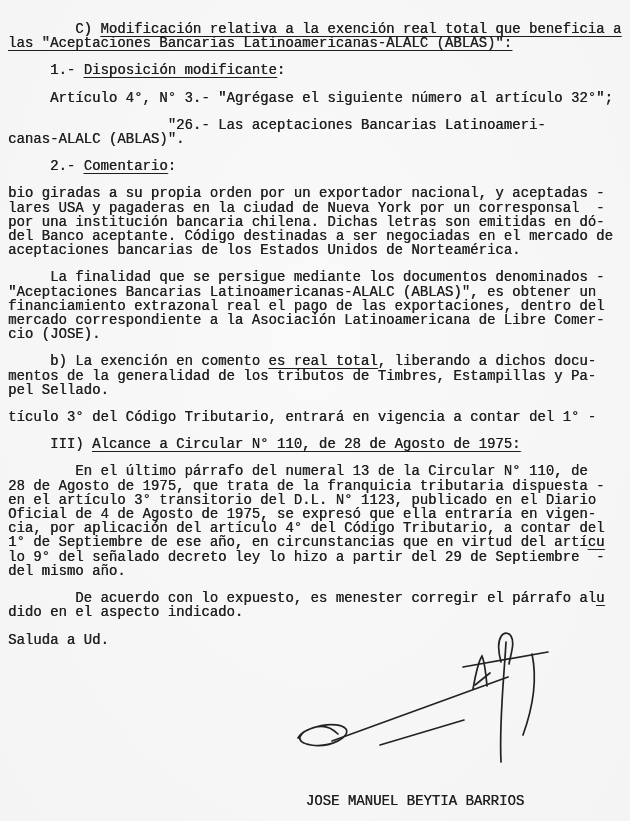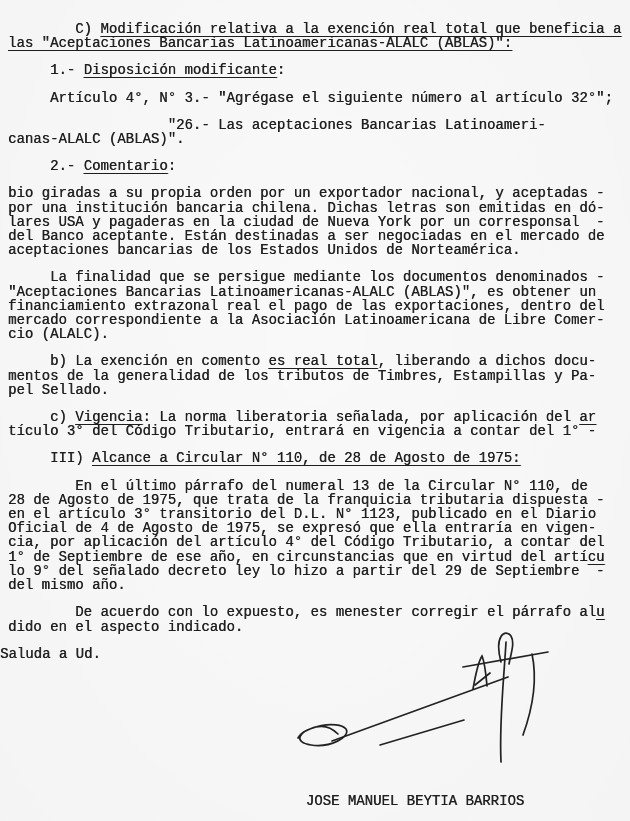--- a/index.html
+++ b/index.html
@@ -17,21 +17,21 @@
     color: #1e1e1e;
     text-shadow: 0.4px 0 0 rgba(25,25,25,0.8);
     background:
       radial-gradient(ellipse at 50% 40%, rgba(0,0,0,0.012), rgba(0,0,0,0.03)),
       #fcfcfc;
   }
   .body-text { padding: 22px 0 0 8px; }
   .para { margin-bottom: 13px; }
   .line { white-space: pre; }
   .ul { text-decoration: underline; text-underline-offset: 3px; text-decoration-thickness: 1.2px; }
-  .closing { padding-left: 0; white-space: pre; font-family: Liberation Mono, monospace; }
+  .closing { padding-left: 8px; white-space: pre; font-family: Liberation Mono, monospace; }
   .sig-wrap { position: absolute; left: 280px; top: 626px; width: 292px; height: 142px; }
   .sig-name-block {
     position: absolute; left: 293px; top: 766px; width: 244px;
     text-align: center; white-space: pre; line-height: 14px;
   }
   svg { display: block; }
 </style>
 </head>
 <body>
 
@@ -50,39 +50,38 @@
       </div>
       <div class="para">
         <div class="line"><span>                   "26.- Las aceptaciones Bancarias Latinoameri-</span></div>
         <div class="line"><span>canas-ALALC (ABLAS)".</span></div>
       </div>
       <div class="para">
         <div class="line"><span>     2.- </span><span class="ul">Comentario</span><span>:</span></div>
       </div>
       <div class="para">
         <div class="line"><span>bio giradas a su propia orden por un exportador nacional, y aceptadas -</span></div>
+        <div class="line"><span>lares USA y pagaderas en la ciudad de Nueva York por un corresponsal  -</span></div>
         <div class="line"><span>por una institución bancaria chilena. Dichas letras son emitidas en dó-</span></div>
-        <div class="line"><span>lares USA y pagaderas en la ciudad de Nueva York por un corresponsal  -</span></div>
-        <div class="line"><span>del Banco aceptante. Están destinadas a ser negociadas en el mercado de</span></div>
+        <div class="line"><span>del Banco aceptante. Código destinadas a ser negociadas en el mercado de</span></div>
         <div class="line"><span>aceptaciones bancarias de los Estados Unidos de Norteamérica.</span></div>
       </div>
       <div class="para">
         <div class="line"><span>     La finalidad que se persigue mediante los documentos denominados -</span></div>
         <div class="line"><span>"Aceptaciones Bancarias Latinoamericanas-ALALC (ABLAS)", es obtener un</span></div>
         <div class="line"><span>financiamiento extrazonal real el pago de las exportaciones, dentro del</span></div>
         <div class="line"><span>mercado correspondiente a la Asociación Latinoamericana de Libre Comer-</span></div>
-        <div class="line"><span>cio (ALALC).</span></div>
+        <div class="line"><span>cio (JOSE).</span></div>
       </div>
       <div class="para">
         <div class="line"><span>     b) La exención en comento </span><span class="ul">es real total</span><span>, liberando a dichos docu-</span></div>
         <div class="line"><span>mentos de la generalidad de los tributos de Timbres, Estampillas y Pa-</span></div>
         <div class="line"><span>pel Sellado.</span></div>
       </div>
       <div class="para">
-        <div class="line"><span>     c) </span><span class="ul">Vigencia</span><span>: La norma liberatoria señalada, por aplicación del </span><span class="ul">ar</span></div>
         <div class="line"><span>tículo 3° del Código Tributario, entrará en vigencia a contar del 1° -</span></div>
       </div>
       <div class="para">
         <div class="line"><span>     III) </span><span class="ul">Alcance a Circular N° 110, de 28 de Agosto de 1975:</span></div>
       </div>
       <div class="para">
         <div class="line"><span>        En el último párrafo del numeral 13 de la Circular N° 110, de</span></div>
         <div class="line"><span>28 de Agosto de 1975, que trata de la franquicia tributaria dispuesta -</span></div>
         <div class="line"><span>en el artículo 3° transitorio del D.L. N° 1123, publicado en el Diario</span></div>
         <div class="line"><span>Oficial de 4 de Agosto de 1975, se expresó que ella entraría en vigen-</span></div>

